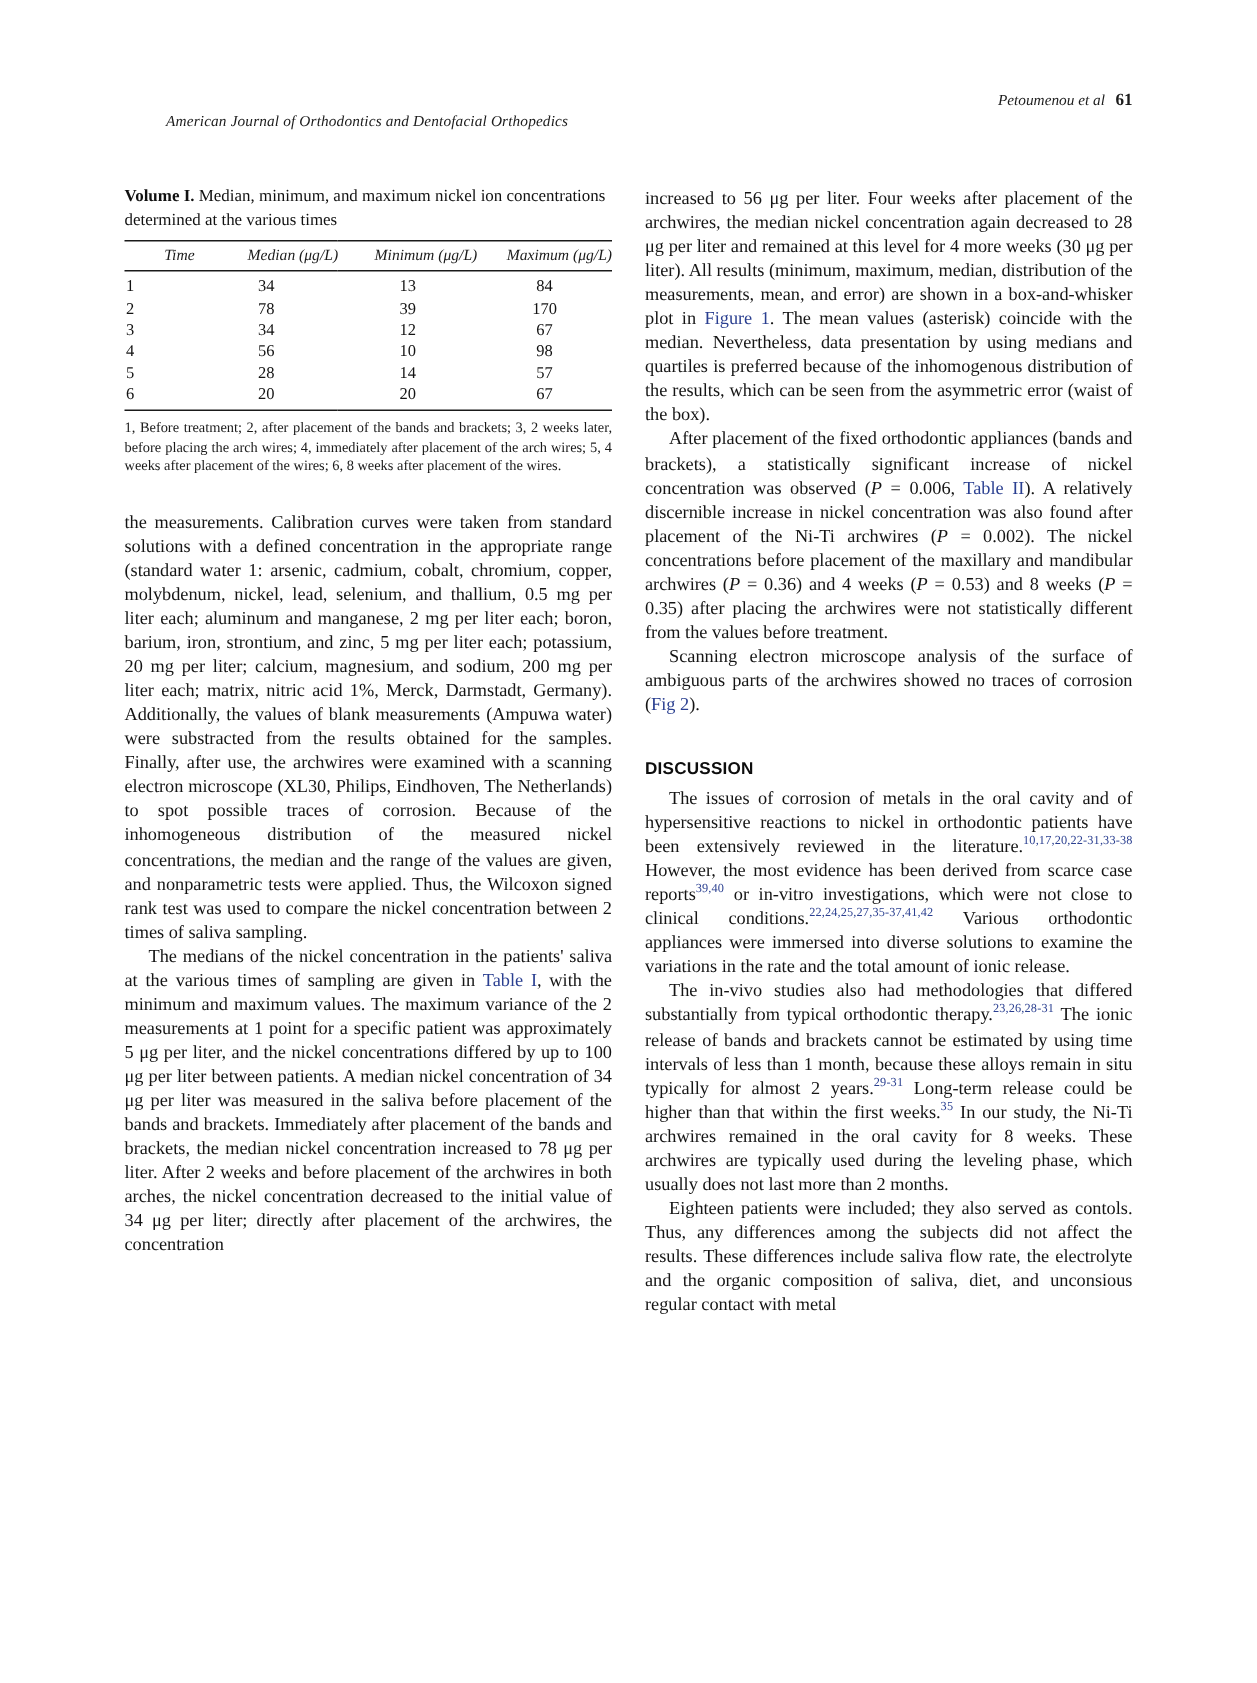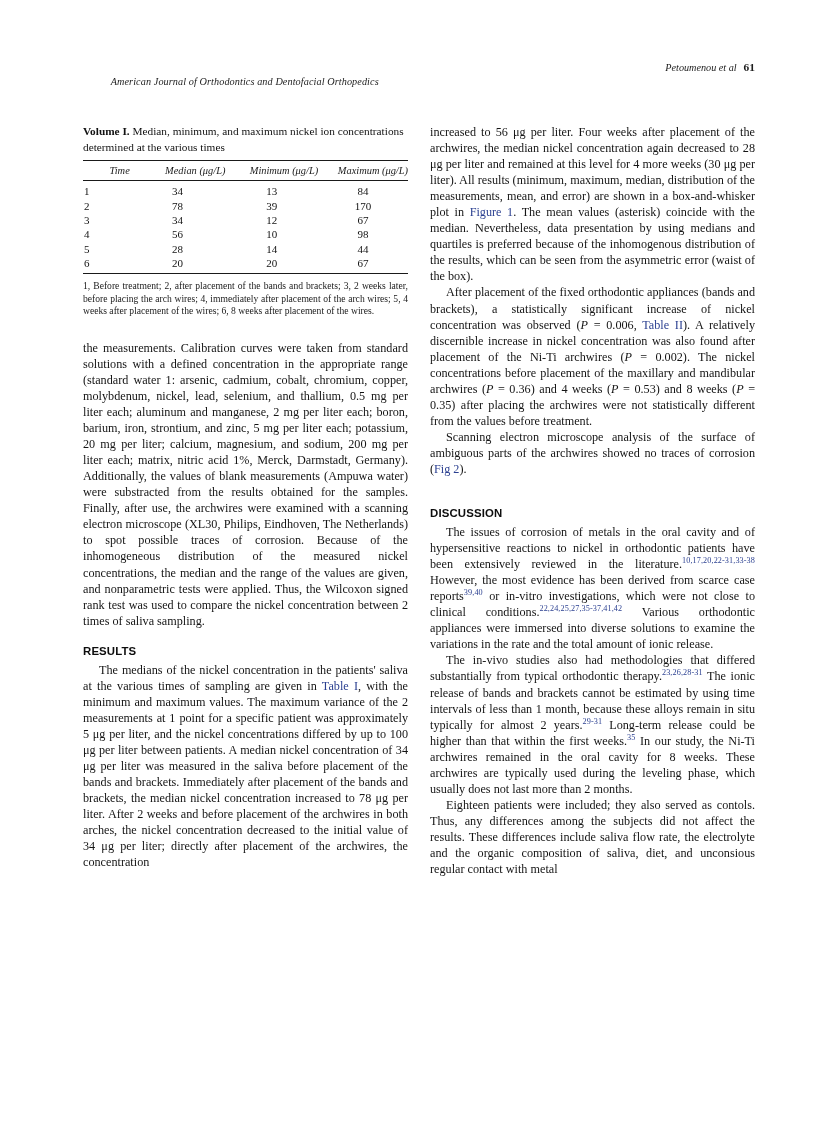--- a/index.html
+++ b/index.html
@@ -213,36 +213,35 @@
         <tr>
           <td class="c-time">4</td>
           <td>56</td>
           <td>10</td>
           <td>98</td>
         </tr>
         <tr>
           <td class="c-time">5</td>
           <td>28</td>
           <td>14</td>
-          <td>44</td>
+          <td>57</td>
         </tr>
         <tr>
           <td class="c-time">6</td>
           <td>20</td>
           <td>20</td>
           <td>67</td>
         </tr>
       </tbody>
     </table>
 
     <div class="tbl-footnote">1, Before treatment; 2, after placement of the bands and brackets; 3, 2 weeks later, before placing the arch wires; 4, immediately after placement of the arch wires; 5, 4 weeks after placement of the wires; 6, 8 weeks after placement of the wires.</div>
 
     <p class="body-text noindent block-top-gap-1">the measurements. Calibration curves were taken from standard solutions with a defined concentration in the appropriate range (standard water 1: arsenic, cadmium, cobalt, chromium, copper, molybdenum, nickel, lead, selenium, and thallium, 0.5 mg per liter each; aluminum and manganese, 2 mg per liter each; boron, barium, iron, strontium, and zinc, 5 mg per liter each; potassium, 20 mg per liter; calcium, magnesium, and sodium, 200 mg per liter each; matrix, nitric acid 1%, Merck, Darmstadt, Germany). Additionally, the values of blank measurements (Ampuwa water) were substracted from the results obtained for the samples. Finally, after use, the archwires were examined with a scanning electron microscope (XL30, Philips, Eindhoven, The Netherlands) to spot possible traces of corrosion. Because of the inhomogeneous distribution of the measured nickel concentrations, the median and the range of the values are given, and nonparametric tests were applied. Thus, the Wilcoxon signed rank test was used to compare the nickel concentration between 2 times of saliva sampling.</p>
 
-    <h2 class="section-head">RESULTS</h2>
 
     <p class="body-text indent"><span>The medians of the nickel concentration in the patients' saliva at the various times of sampling are given in </span><span class="xref">Table I</span><span>, with the minimum and maximum values. The maximum variance of the 2 measurements at 1 point for a specific patient was approximately 5 μg per liter, and the nickel concentrations differed by up to 100 μg per liter between patients. A median nickel concentration of 34 μg per liter was measured in the saliva before placement of the bands and brackets. Immediately after placement of the bands and brackets, the median nickel concentration increased to 78 μg per liter. After 2 weeks and before placement of the archwires in both arches, the nickel concentration decreased to the initial value of 34 μg per liter; directly after placement of the archwires, the concentration</span></p>
 
   </div>
 
   <div class="col col-right">
 
     <p class="body-text noindent"><span>increased to 56 μg per liter. Four weeks after placement of the archwires, the median nickel concentration again decreased to 28 μg per liter and remained at this level for 4 more weeks (30 μg per liter). All results (minimum, maximum, median, distribution of the measurements, mean, and error) are shown in a box-and-whisker plot in </span><span class="xref">Figure 1</span><span>. The mean values (asterisk) coincide with the median. Nevertheless, data presentation by using medians and quartiles is preferred because of the inhomogenous distribution of the results, which can be seen from the asymmetric error (waist of the box).</span></p>
 
     <p class="body-text indent"><span>After placement of the fixed orthodontic appliances (bands and brackets), a statistically significant increase of nickel concentration was observed (</span><span class="ital">P</span><span> = 0.006, </span><span class="xref">Table II</span><span>). A relatively discernible increase in nickel concentration was also found after placement of the Ni-Ti archwires (</span><span class="ital">P</span><span> = 0.002). The nickel concentrations before placement of the maxillary and mandibular archwires (</span><span class="ital">P</span><span> = 0.36) and 4 weeks (</span><span class="ital">P</span><span> = 0.53) and 8 weeks (</span><span class="ital">P</span><span> = 0.35) after placing the archwires were not statistically different from the values before treatment.</span></p>

